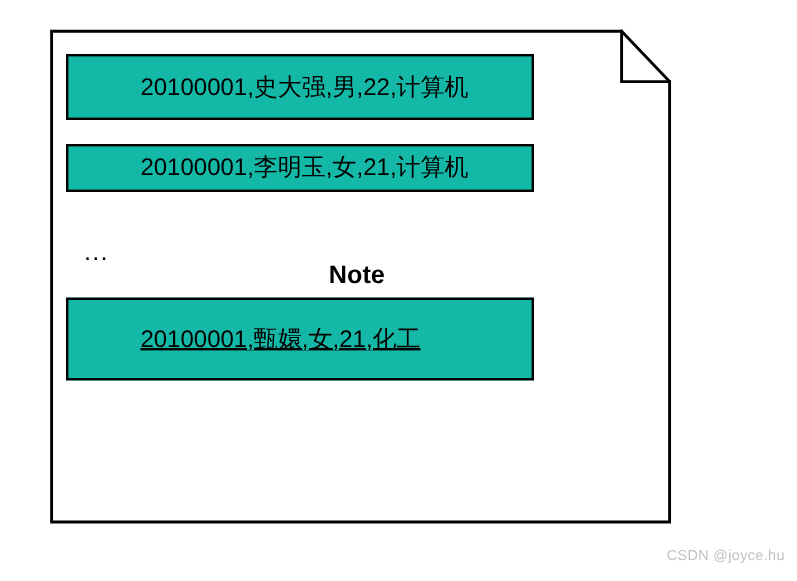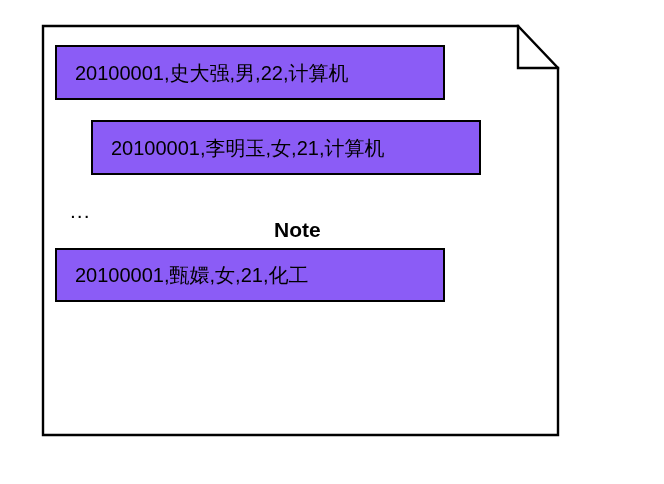--- a/index.html
+++ b/index.html
@@ -29,35 +29,36 @@
     top: 0;
     width: 664px;
     height: 484px;
     pointer-events: none;
   }
   
   .record-box {
     position: absolute;
     box-sizing: border-box;
     border: 2px solid #000000;
-    background: #8b5cf6;
+    background: #14b8a6;
     display: flex;
     align-items: center;
+    padding-left: 42px;
   }
   .record-text {
     font-size: 20px;
     line-height: 1.1;
     color: #000000;
     white-space: nowrap;
     padding-left: 18px;
     letter-spacing: 0px;
   }
   #record-box-0 { left: 55px;  top: 45px;  width: 390px; height: 55px; }
-  #record-box-1 { left: 55px;  top: 120px; width: 390px; height: 55px; margin-left: 36px; }
-  #record-box-2 { left: 55px;  top: 248px; width: 390px; height: 54px; }
+  #record-box-1 { left: 55px;  top: 120px; width: 390px; height: 40px; }
+  #record-box-2 { left: 55px;  top: 248px; width: 390px; height: 69px; text-decoration: underline; }
 
   
   .ellipsis {
     position: absolute;
     left: 70px;
     top: 200px;
     font-size: 21px;
     color: #000000;
     line-height: 1;
     letter-spacing: 1px;
@@ -107,14 +108,15 @@
   </div>
 
   <div class="ellipsis">...</div>
 
   <div class="note-caption">Note</div>
 
   <div class="record-box" id="record-box-2">
     <span class="record-text">20100001,甄嬛,女,21,化工</span>
   </div>
 
+  <div class="watermark">CSDN @joyce.hu</div>
 
 </div>
 
 </body></html>

